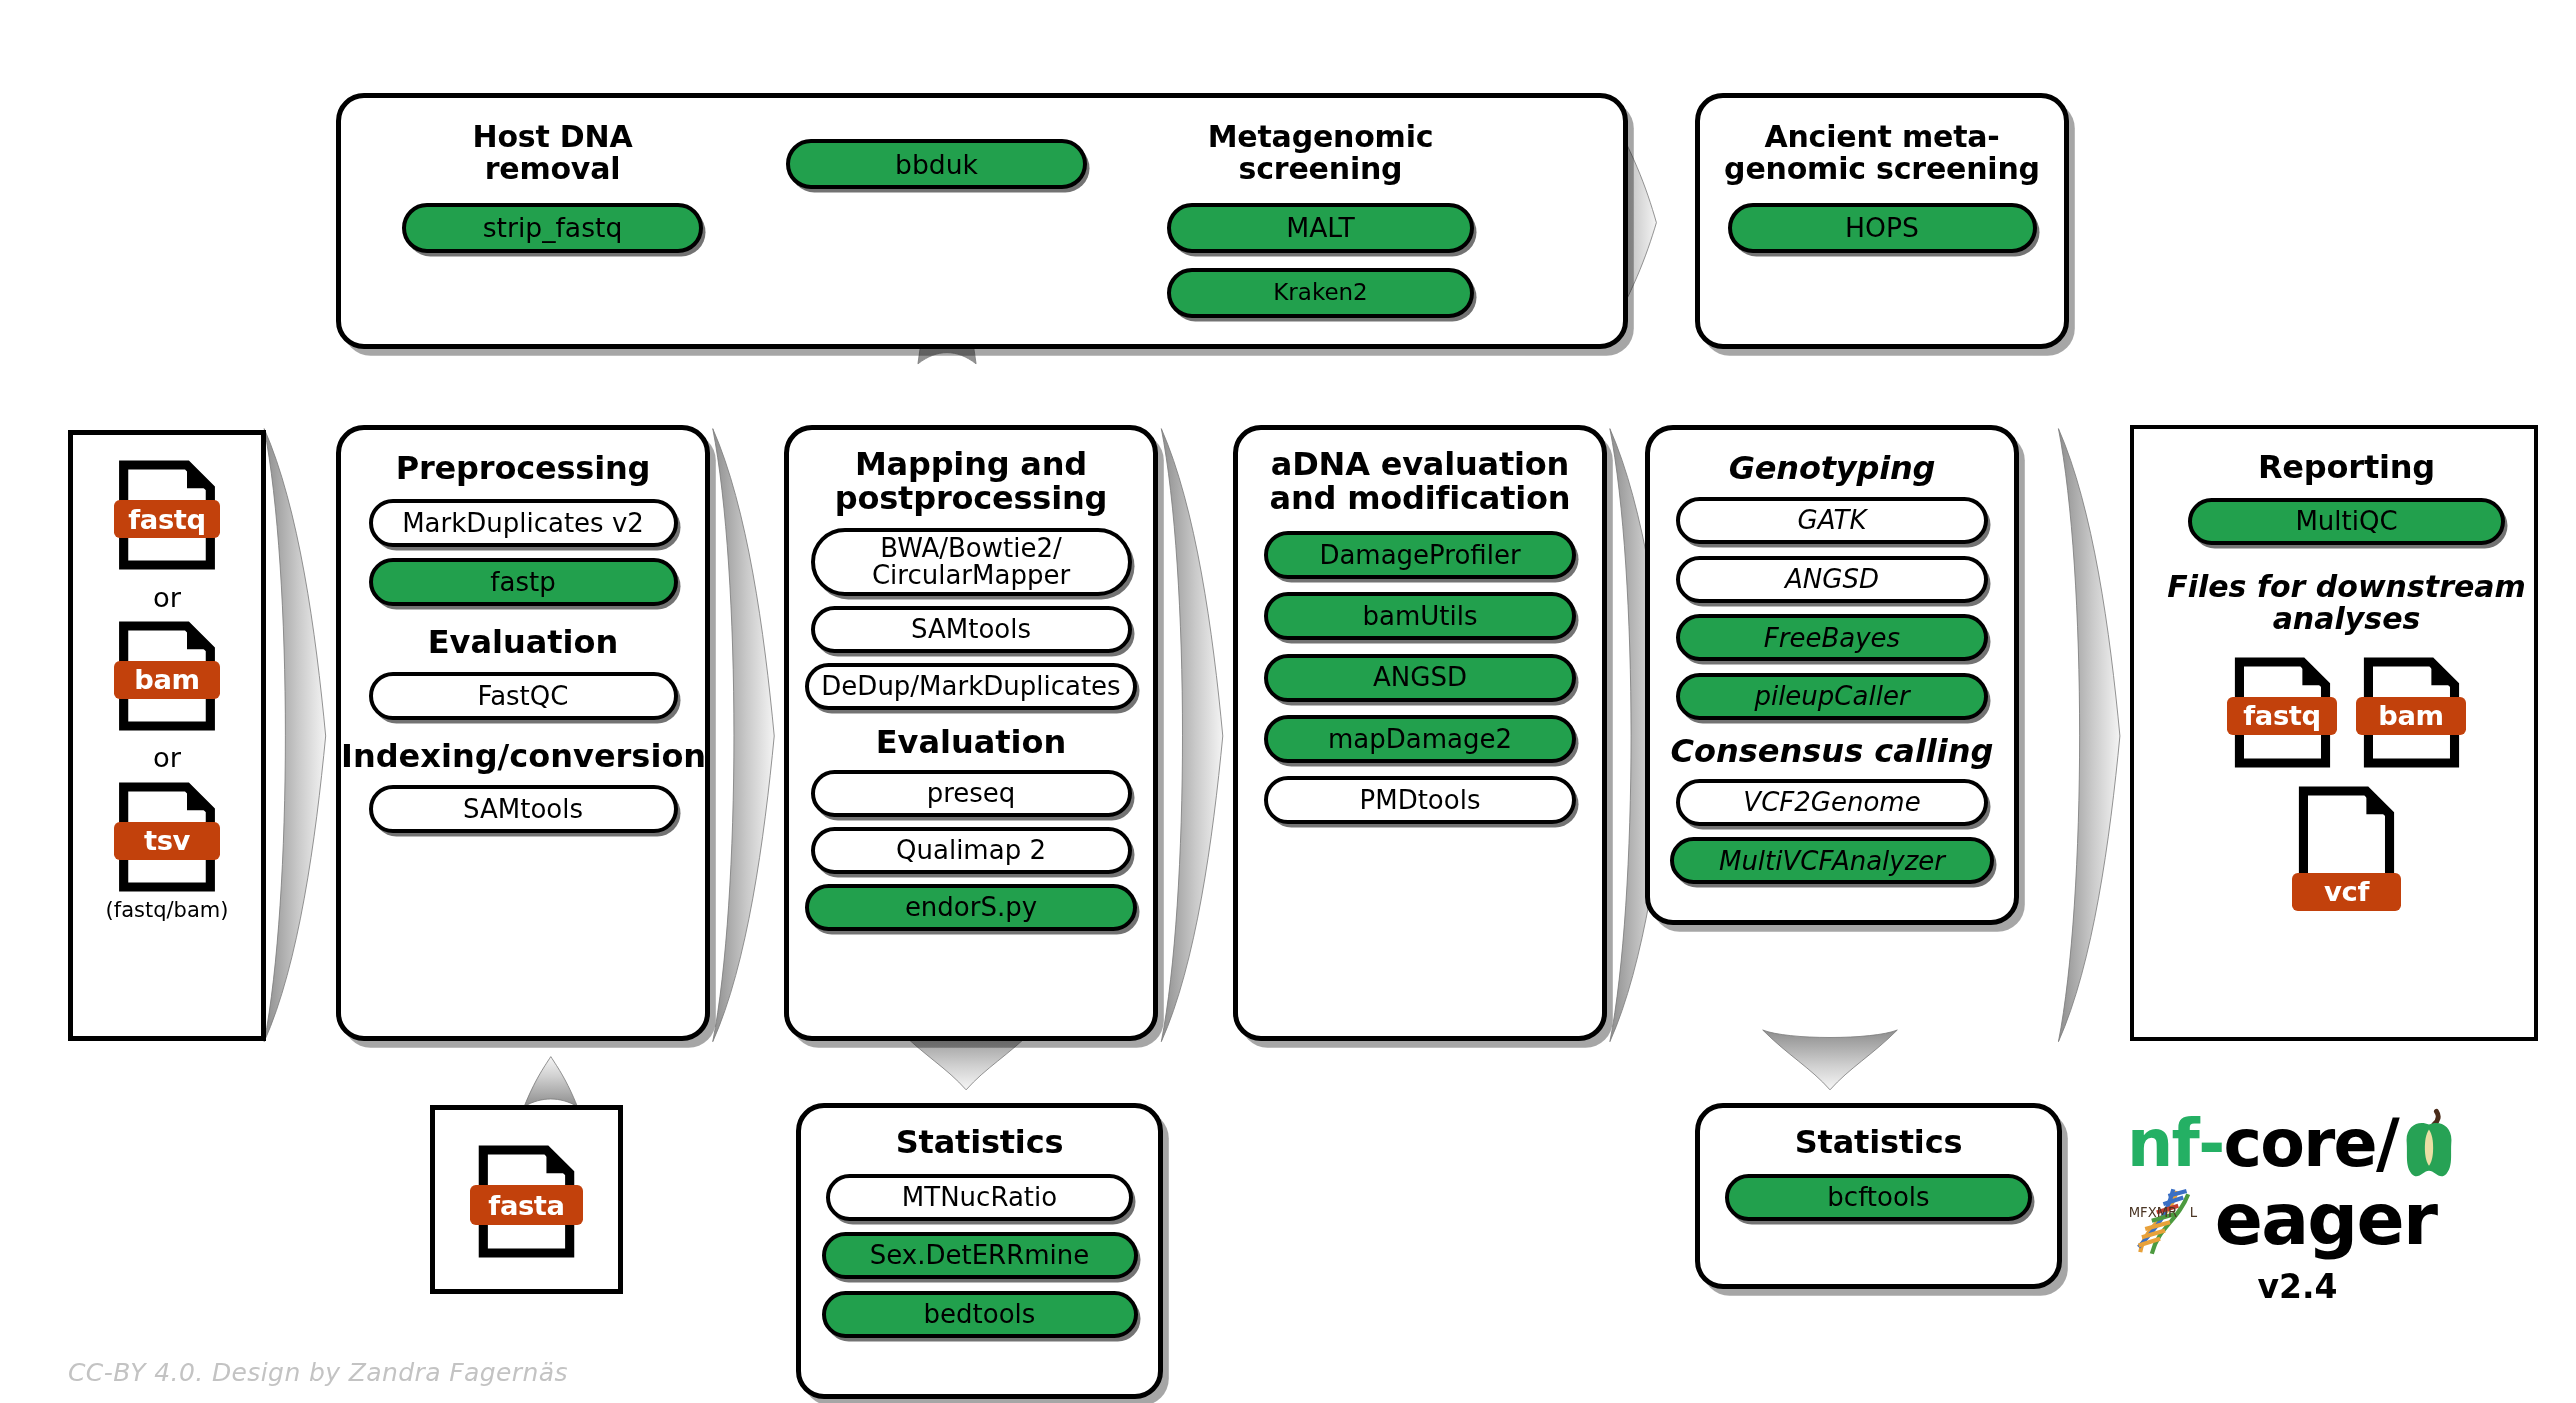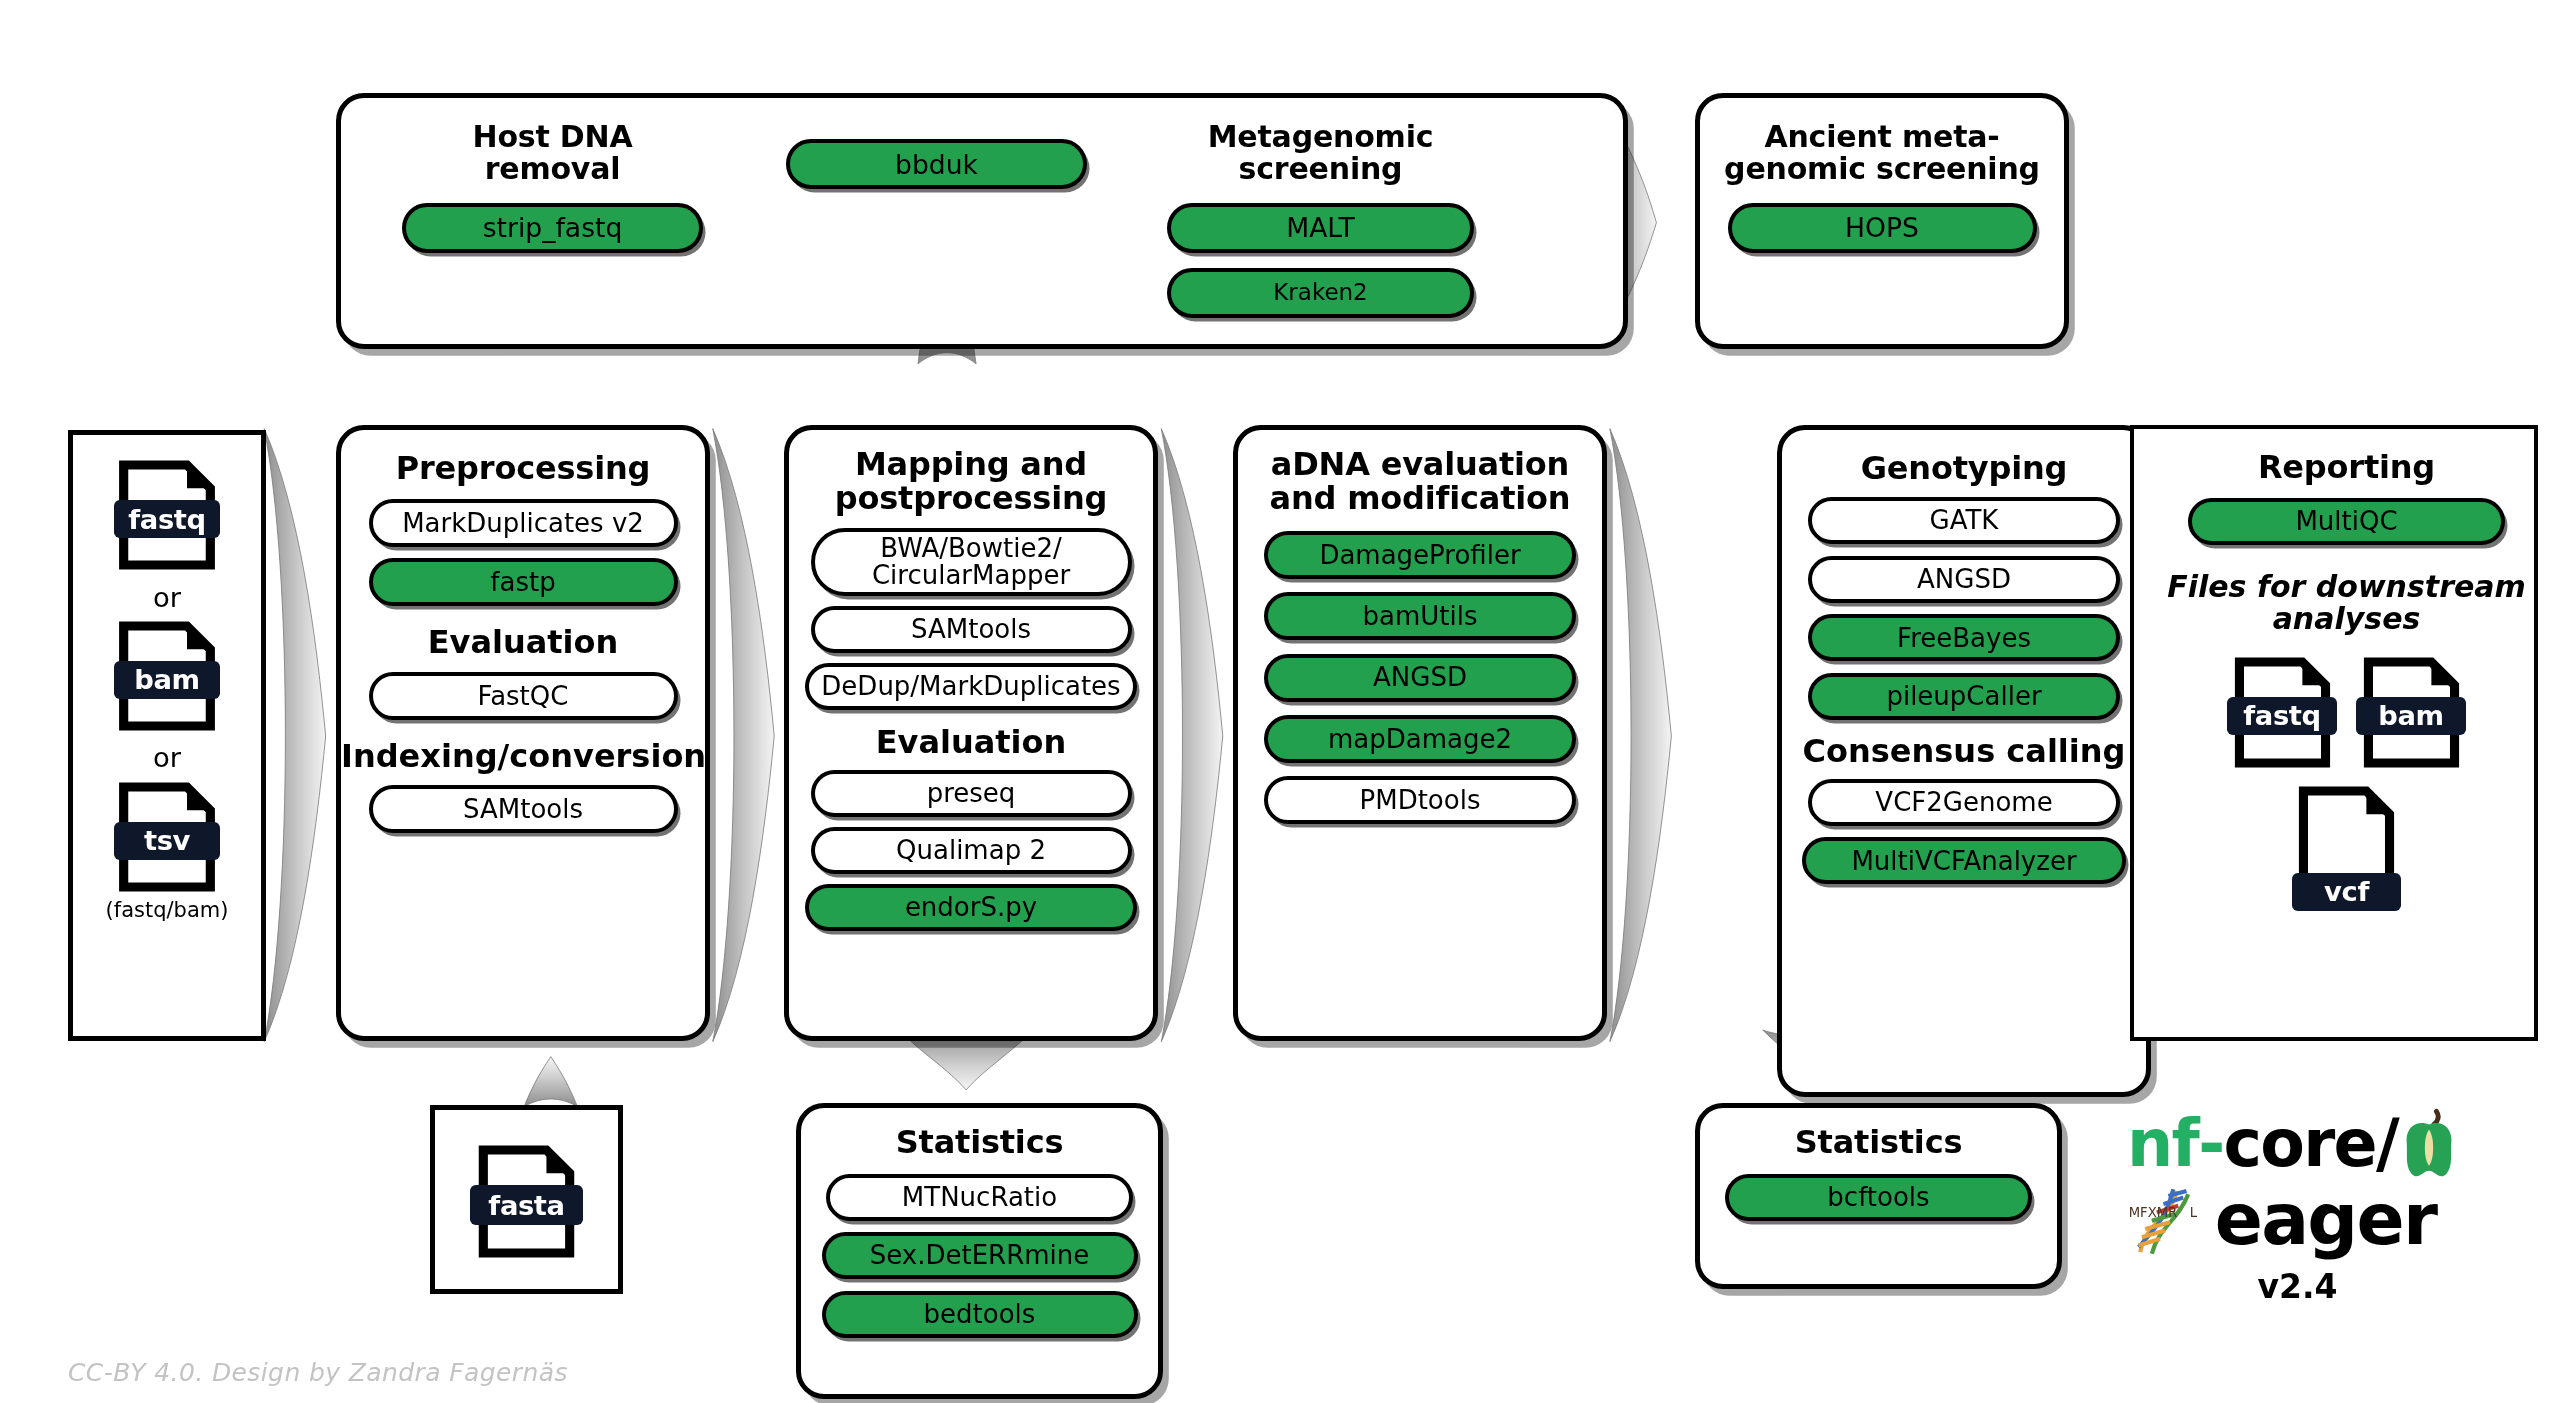--- a/index.html
+++ b/index.html
@@ -30,21 +30,21 @@
     display:flex;align-items:center;justify-content:center;text-align:center;
     color:#000;line-height:1.02;box-sizing:border-box;
     box-shadow:3.3px 4.2px 0 -0.8px rgba(0,0,0,0.55);
   }
   .pill.green{background:#22A04D;}
 
   
   .fileicon{position:relative;display:block;}
   .fileicon .sheet{position:absolute;inset:0;}
   .fileicon .label{
-    position:absolute;background:#0f172a;color:#fff;font-weight:bold;
+    position:absolute;background:#c2410c;color:#fff;font-weight:bold;
     display:flex;align-items:center;justify-content:center;
     letter-spacing:-0.4px;border-radius:5.8px;
   }
   .or-text{text-align:center;color:#000;}
   .note-text{text-align:center;color:#000;}
 
   
   .credit{
     position:absolute;color:#c3c3c3;font-style:italic;
     font-family:"DejaVu Sans","Liberation Sans",sans-serif;
@@ -232,21 +232,21 @@
 <div class="stage" style="left:1233px;top:425px;width:374px;height:616px;">
   <div class="stage-title" style="margin-top:18.3px;font-size:32px;white-space:pre-line;">aDNA evaluation
 and modification</div>
   <div class="pill green" style="margin:15px auto 0;width:312px;height:48px;font-size:26px;">DamageProfiler</div>
   <div class="pill green" style="margin:13.3px auto 0;width:312px;height:48px;font-size:26px;">bamUtils</div>
   <div class="pill green" style="margin:13.3px auto 0;width:312px;height:48px;font-size:26px;">ANGSD</div>
   <div class="pill green" style="margin:13.3px auto 0;width:312px;height:48px;font-size:26px;">mapDamage2</div>
   <div class="pill" style="margin:13.3px auto 0;width:312px;height:48px;font-size:26px;">PMDtools</div>
 </div>
 
-<div class="stage" style="left:1777px;top:425px;width:374px;height:672px;">
+<div class="stage" style="left:1645px;top:425px;width:374px;height:500px;font-style:italic;">
   <div class="stage-title" style="margin-top:21.6px;font-size:32px;">Genotyping</div>
   <div class="pill" style="margin:11.6px auto 0;width:312px;height:47px;font-size:26px;">GATK</div>
   <div class="pill" style="margin:11.6px auto 0;width:312px;height:47px;font-size:26px;">ANGSD</div>
   <div class="pill green" style="margin:11.6px auto 0;width:312px;height:47px;font-size:26px;">FreeBayes</div>
   <div class="pill green" style="margin:11.6px auto 0;width:312px;height:47px;font-size:26px;">pileupCaller</div>
 
   <div class="sub-title" style="margin-top:15px;font-size:32px;">Consensus calling</div>
   <div class="pill" style="margin:10px auto 0;width:312px;height:47px;font-size:26px;">VCF2Genome</div>
   <div class="pill green" style="margin:11.6px auto 0;width:324px;height:47px;font-size:26px;">MultiVCFAnalyzer</div>
 </div>

